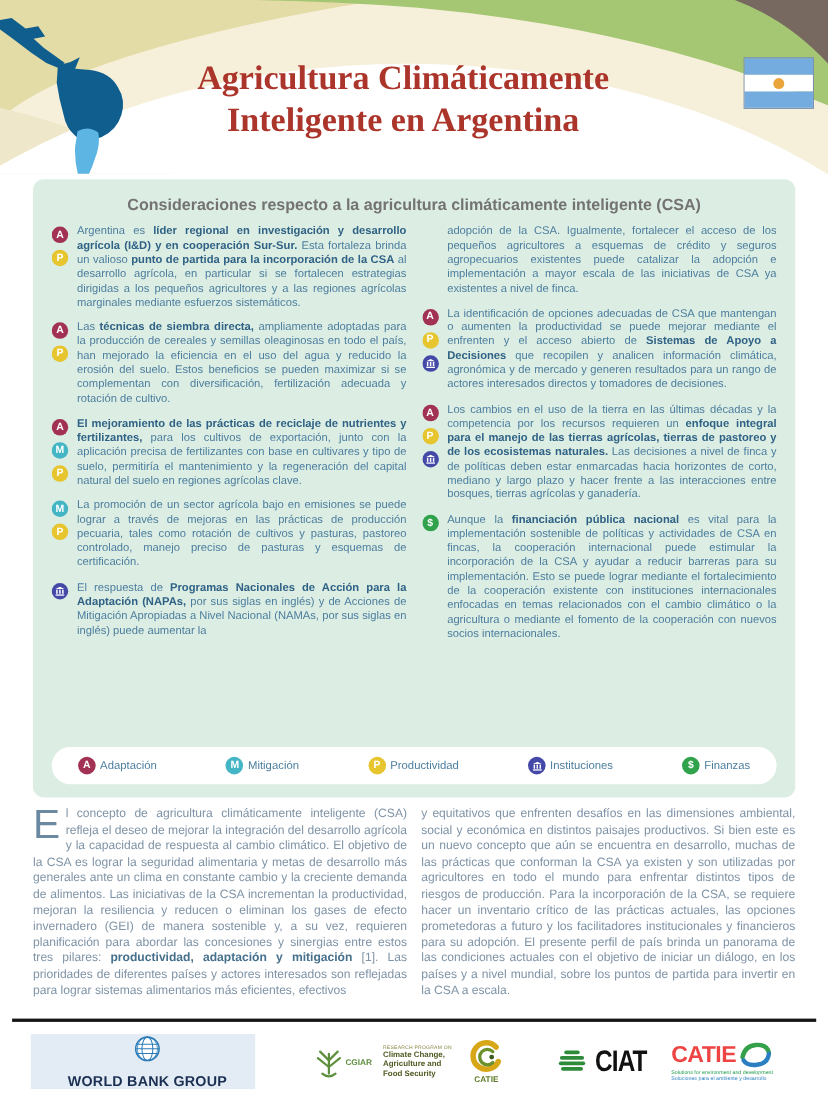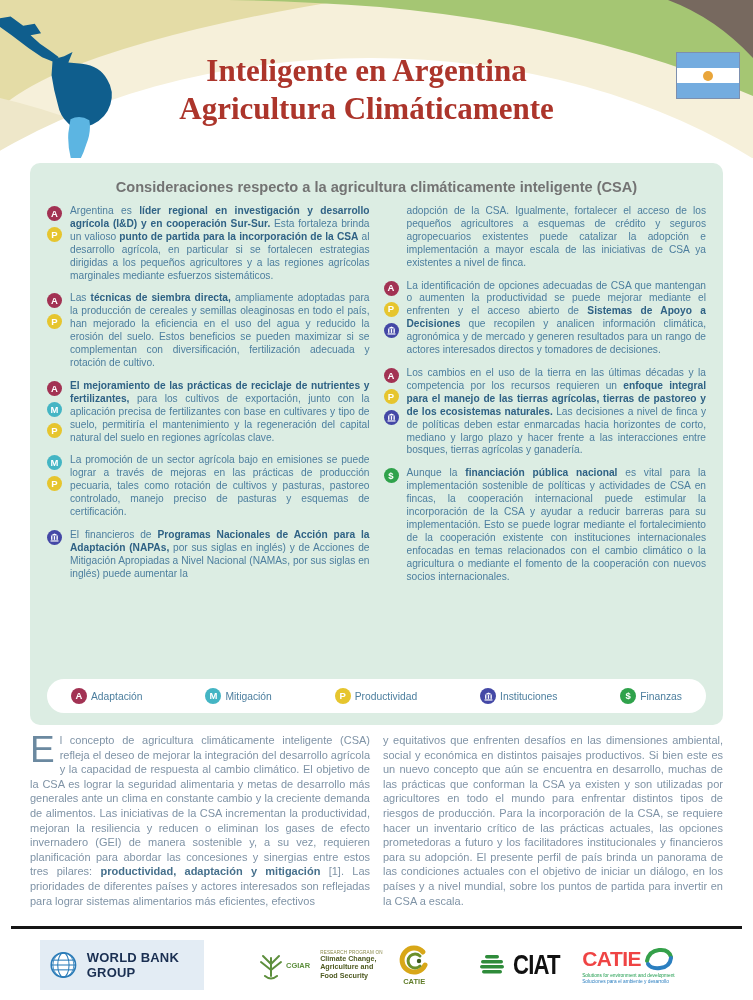--- a/index.html
+++ b/index.html
@@ -37,21 +37,21 @@
 
   
   .intro{position:absolute;left:30px;top:733px;width:693px;height:188px;display:flex;gap:13px;overflow:hidden;}
   .intro .icol{flex:1;font-size:11px;line-height:14.6px;color:#7f93a6;text-align:justify;}
   .intro b{color:#46708c;}
   .dropcap{float:left;font-size:37px;line-height:29px;padding:2px 5px 0 0;color:#6b89a0;}
 
   
   .rule{position:absolute;left:11px;top:926px;width:731px;height:3px;background:#151515;}
   .footer{position:absolute;left:0;top:936px;width:753px;height:58px;display:flex;align-items:center;}
-  .wbg{margin-left:40px;background:#e3ecf4;height:50px;width:164px;display:flex;align-items:center;gap:8px;padding-left:8px;box-sizing:border-box;}
+  .wbg{margin-left:28px;background:#e3ecf4;height:50px;width:204px;display:flex;align-items:center;gap:8px;padding-left:8px;box-sizing:border-box;flex-direction:column;}
   .wbg-text{font-size:13px;font-weight:bold;color:#1a2f52;letter-spacing:.2px;}
   .cgiar{margin-left:52px;display:flex;flex-direction:row;align-items:center;}
   .cgiar-label{font-size:7.5px;color:#5d8f3d;font-weight:bold;margin-top:1px;}
   .ccafs-prog{margin-left:10px;width:70px;}
   .ccafs-kicker{font-size:4.6px;color:#8a8a4a;letter-spacing:.2px;}
   .ccafs-lines{font-size:7.2px;line-height:8.6px;font-weight:bold;color:#4f5b22;}
   .ccafs{margin-left:8px;display:flex;flex-direction:column;align-items:center;}
   .ccafs-label{font-size:7.5px;color:#5f7c28;font-weight:bold;margin-top:0;}
   .ciat{margin-left:46px;display:flex;align-items:center;gap:5px;}
   .ciat-label{font-size:27px;font-weight:bold;color:#111;transform:scaleX(.82);transform-origin:left;letter-spacing:-1px;}
@@ -74,22 +74,22 @@
     <ellipse cx="370" cy="430" rx="560" ry="372" fill="#ffffff"></ellipse>
 
     <g transform="translate(-2,8) scale(1.05)">
       <path fill="#0f5e8d" d="M0,10 L12,8 L24,17 L35,15 L41,24 L31,26 L40,34 L50,41 L58,47 L52,51 L42,47 L29,38 L13,26 L2,18 Z"></path>
       <path fill="#0f5e8d" d="M52,49 L63,46 L71,42 L67,52 L80,53 Q97,55 104,68 Q111,79 107,92 Q103,105 90,111 L81,114 Q72,115 67,110 Q59,103 57,92 Q53,78 51,64 Z"></path>
       <path fill="#5cb5e2" d="M69,106 Q78,101 87,107 Q89,118 84,130 Q80,143 75,149 L71,149 Q66,133 67,119 Z"></path>
       <path fill="#0f5e8d" d="M72,150 L76,150 L74,156 Z"></path>
     </g>
   </svg>
   <div class="title">
+    <div>Agricultura Climáticamente</div>
     <div>Inteligente en Argentina</div>
-    <div>Agricultura Climáticamente</div>
   </div>
   <div class="flag">
     <div class="b"></div>
     <div class="w">
       <div class="sun"></div>
     </div>
     <div class="b"></div>
   </div>
 </div>
 
@@ -133,21 +133,21 @@
                 <g fill="#fff">
                   <polygon points="5,0.5 9.4,2.8 0.6,2.8"></polygon>
                   <rect x="1.2" y="3.4" width="1.5" height="4.2"></rect>
                   <rect x="4.2" y="3.4" width="1.5" height="4.2"></rect>
                   <rect x="7.2" y="3.4" width="1.5" height="4.2"></rect>
                   <rect x="0.6" y="8.2" width="8.8" height="1.3"></rect>
                 </g>
               </svg>
             </span>
           </span>
-          <p><span>El financieros de </span><b>Programas Nacionales de Acción para la Adaptación (NAPAs,</b><span> por sus siglas en inglés) y de Acciones de Mitigación Apropiadas a Nivel Nacional (NAMAs, por sus siglas en inglés) puede aumentar la</span></p>
+          <p><span>El respuesta de </span><b>Programas Nacionales de Acción para la Adaptación (NAPAs,</b><span> por sus siglas en inglés) y de Acciones de Mitigación Apropiadas a Nivel Nacional (NAMAs, por sus siglas en inglés) puede aumentar la</span></p>
         </div>
       </div>
     <div class="col" id="col-right">
         <div class="bullet">
           <span class="icon-stack"></span>
           <p><span>adopción de la CSA. Igualmente, fortalecer el acceso de los pequeños agricultores a esquemas de crédito y seguros agropecuarios existentes puede catalizar la adopción e implementación a mayor escala de las iniciativas de CSA ya existentes a nivel de finca.</span></p>
         </div>
         <div class="bullet">
           <span class="icon-stack">
             <span class="cicon" style="background: rgb(162, 50, 83);">A</span>

